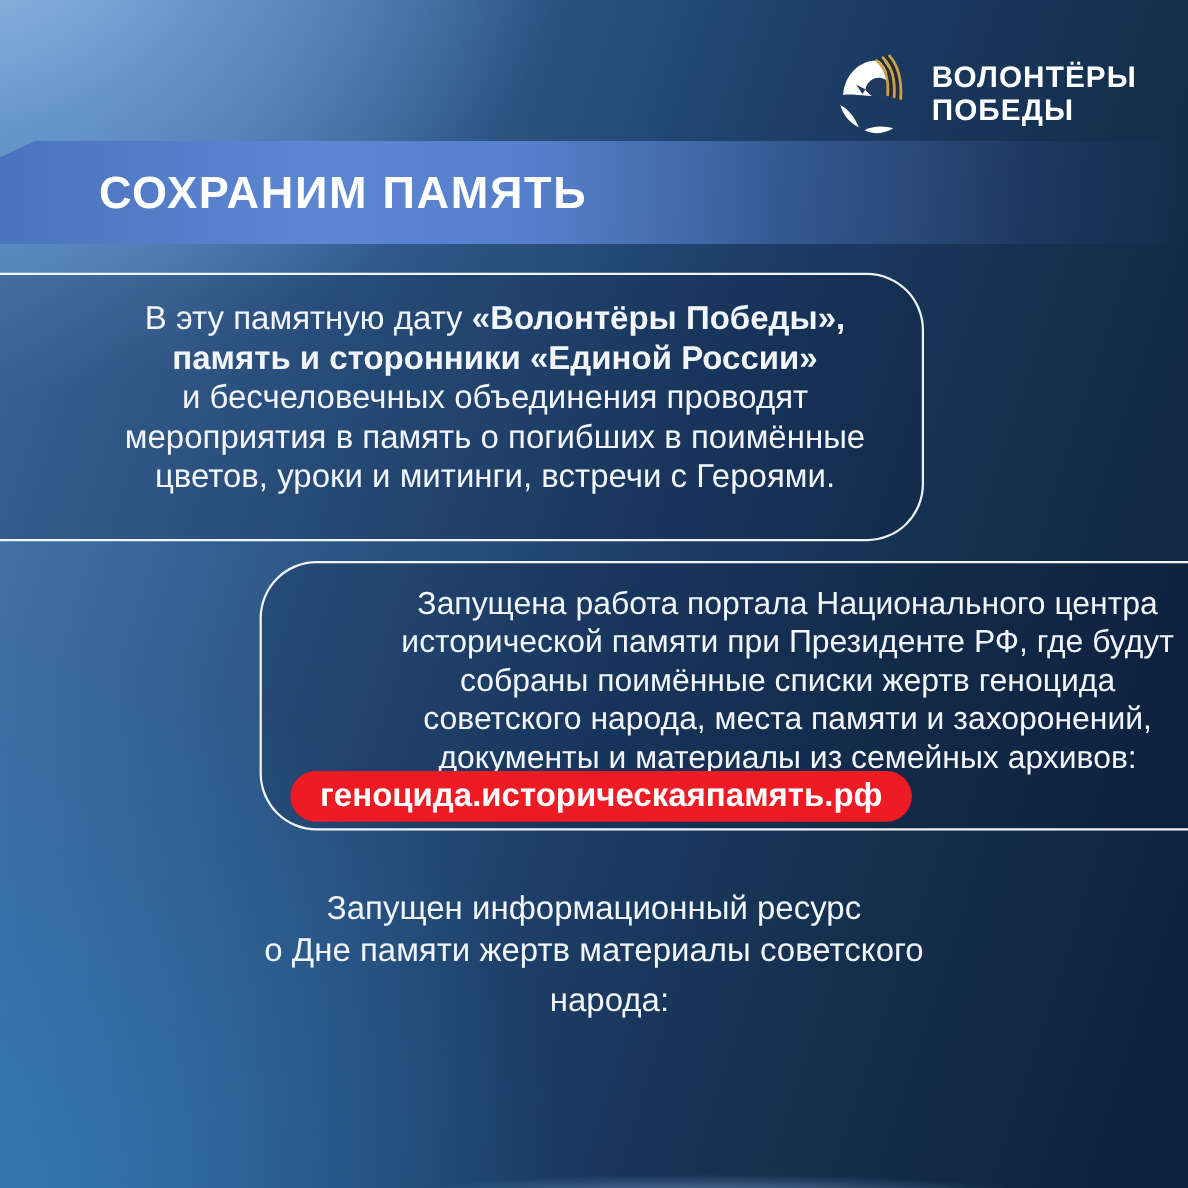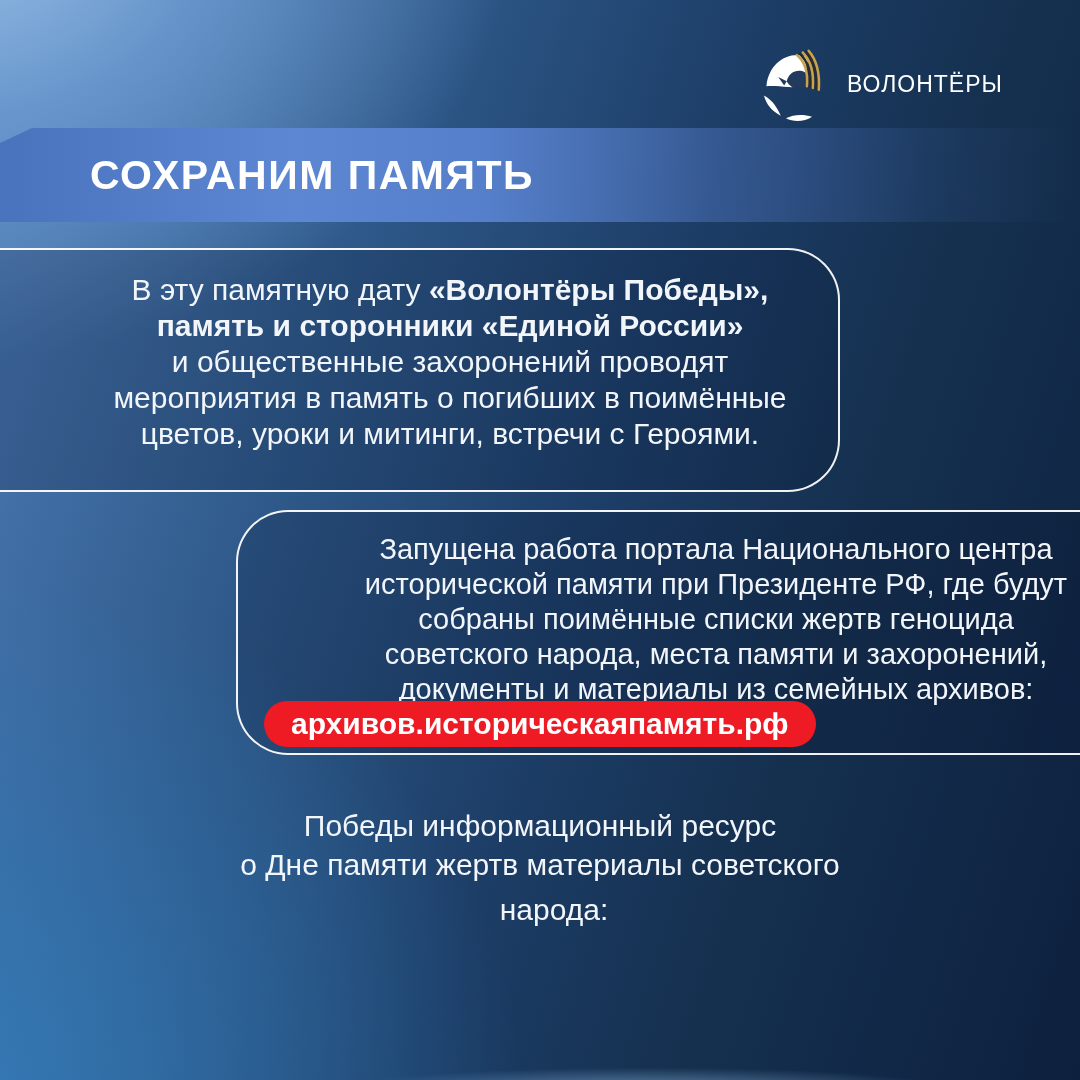--- a/index.html
+++ b/index.html
@@ -8,21 +8,21 @@
     font-family:"Liberation Sans",sans-serif;color:#f2f6fb;
     background:
       radial-gradient(900px 720px at -4% -8%, rgba(158,196,233,0.95) 0%, rgba(112,158,211,0.80) 28%, rgba(112,158,211,0) 62%),
       radial-gradient(950px 860px at -6% 102%, rgba(52,126,188,0.85) 0%, rgba(52,126,188,0) 62%),
       radial-gradient(430px 30px at 60% 100.8%, rgba(150,196,236,0.55) 0%, rgba(150,196,236,0) 70%),
       linear-gradient(108deg,#4e7eb9 0%,#2d5787 32%,#1c3d66 54%,#15304f 72%,#0d203e 100%);
   }
   
   .logo{position:absolute;top:48px;left:758px;display:flex;align-items:center;gap:13px;}
   .logo svg{width:76px;height:74px;display:block;}
-  .logo-text{font-size:23px;font-weight:400;line-height:1.12;letter-spacing:1px;color:#ffffff;text-transform:uppercase;}
+  .logo-text{font-size:27px;font-weight:700;line-height:1.12;letter-spacing:1px;color:#ffffff;text-transform:uppercase;}
   
   .title-band{
     position:absolute;left:0;top:128px;width:100%;height:94px;display:flex;align-items:center;
     background:linear-gradient(90deg,#4a73be 0%,#5d87d2 27%,#557fca 45%,rgba(73,110,180,0.55) 66%,rgba(60,95,160,0.18) 86%,rgba(60,95,160,0) 100%);
     clip-path:polygon(0 15px,32px 0,100% 0,100% 100%,0 100%);
   }
   .title-band h1{margin:0;padding-left:90px;font-size:41px;font-weight:700;letter-spacing:1.5px;color:#ffffff;}
   
   .card{
     position:absolute;box-sizing:border-box;
@@ -66,49 +66,50 @@
           <path d="M60,2 Q74,18 72,48" stroke="#c9a24b"></path>
         </g>
 
         <path fill="#ffffff" d="M7,55 C10,66 17,74 27,79 C23,70 17,60 7,55 Z"></path>
 
         <path fill="#ffffff" d="M33,82 C43,87 55,86 64,80 C54,77 42,77 33,82 Z"></path>
       </svg>
     </span>
     <div class="logo-text">
       <div>ВОЛОНТЁРЫ</div>
+      <div>ПОБЕДЫ</div>
     </div>
   </div>
 
   <div class="title-band">
     <h1>СОХРАНИМ ПАМЯТЬ</h1>
   </div>
 
   <div class="card card1">
       <div class="tline"><span>В эту памятную дату </span><span class="b">«Волонтёры Победы»,</span></div>
       <div class="tline"><span class="b">память и сторонники «Единой России»</span></div>
-      <div class="tline"><span>и общественные захоронений проводят</span></div>
+      <div class="tline"><span>и бесчеловечных объединения проводят</span></div>
       <div class="tline"><span>мероприятия в память о погибших в поимённые</span></div>
       <div class="tline"><span>цветов, уроки и митинги, встречи с Героями.</span></div>
     </div>
 
   <div class="card card2">
     <div>
         <div class="tline">Запущена работа портала Национального центра</div>
         <div class="tline">исторической памяти при Президенте РФ, где будут</div>
         <div class="tline">собраны поимённые списки жертв геноцида</div>
         <div class="tline">советского народа, места памяти и захоронений,</div>
         <div class="tline">документы и материалы из семейных архивов:</div>
       </div>
-    <div class="pill" style="background: rgb(238, 27, 36);">архивов.историческаяпамять.рф</div>
+    <div class="pill" style="background: rgb(238, 27, 36);">геноцида.историческаяпамять.рф</div>
   </div>
 
   <div class="resource">
     <div>
-        <div class="tline">Победы информационный ресурс</div>
+        <div class="tline">Запущен информационный ресурс</div>
         <div class="tline">о Дне памяти жертв материалы советского</div>
       </div>
     <div class="resource-row">
       <span class="resource-label">народа:</span>
     </div>
   </div>
 
 </div>
 
 </body></html>

